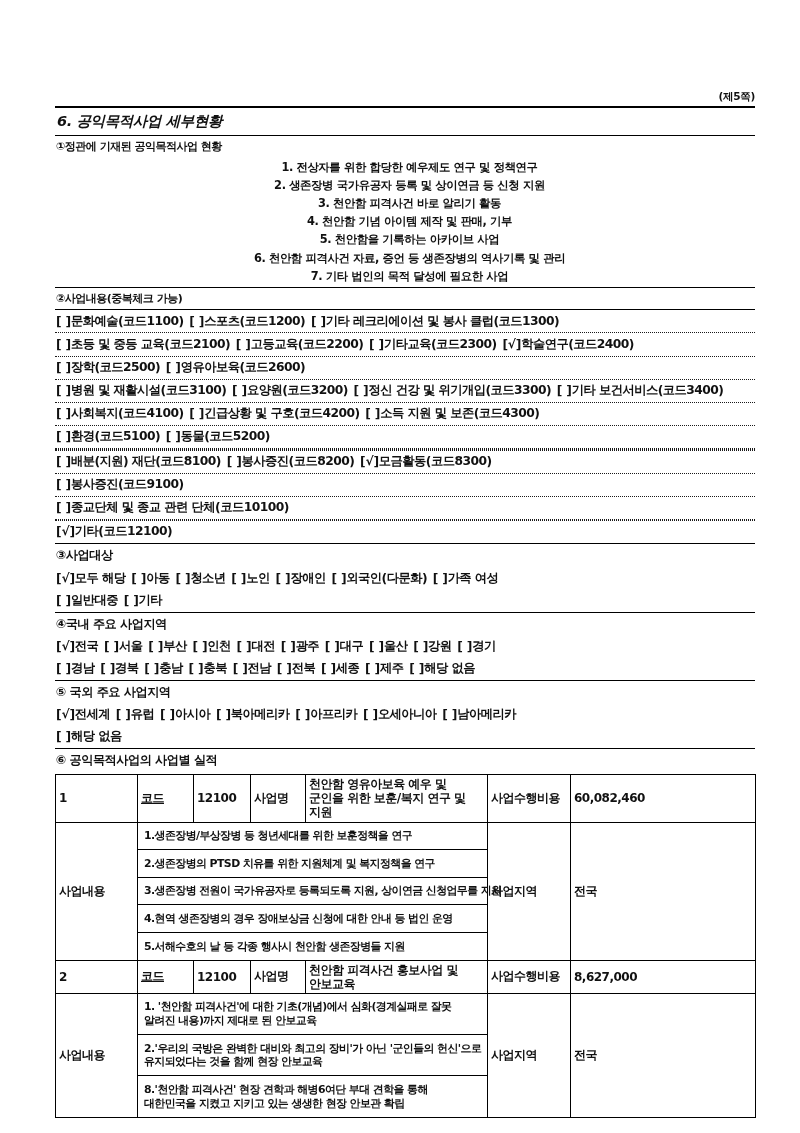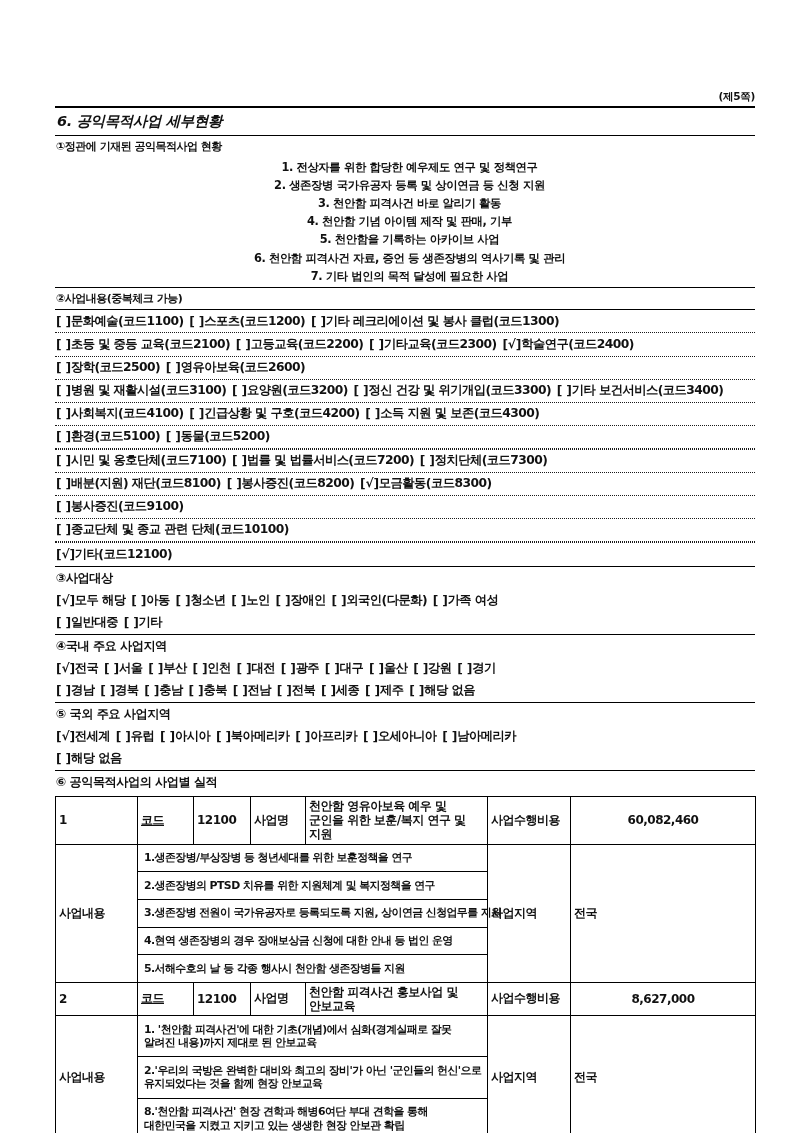--- a/index.html
+++ b/index.html
@@ -143,21 +143,21 @@
   .c-amt   { width: 185px; }
 
   .cell-name {
     font-size: 10.6px;
     line-height: 1.18;
     letter-spacing: -0.6px;
     padding: 0px 2px;
     vertical-align: top;
   }
   .cell-amt {
-    text-align: center;
+    text-align: left;
     padding-right: 18px;
     font-size: 11.6px;
     letter-spacing: 0px;
   }
   .cell-idx {
     padding-left: 4px;
   }
   .cell-code-label {
     text-decoration: underline;
     text-underline-offset: 1px;
@@ -221,21 +221,20 @@
         <div class="rule-dot"></div>
         <div class="opt-row"><span class="opt"><span class="bx">[ ]</span><span>장학(코드2500)</span></span> <span class="opt"><span class="bx">[ ]</span><span>영유아보육(코드2600)</span></span></div>
         <div class="rule-dot"></div>
         <div class="opt-row"><span class="opt"><span class="bx">[ ]</span><span>병원 및 재활시설(코드3100)</span></span> <span class="opt"><span class="bx">[ ]</span><span>요양원(코드3200)</span></span> <span class="opt"><span class="bx">[ ]</span><span>정신 건강 및 위기개입(코드3300)</span></span> <span class="opt"><span class="bx">[ ]</span><span>기타 보건서비스(코드3400)</span></span></div>
         <div class="rule-dot"></div>
         <div class="opt-row"><span class="opt"><span class="bx">[ ]</span><span>사회복지(코드4100)</span></span> <span class="opt"><span class="bx">[ ]</span><span>긴급상황 및 구호(코드4200)</span></span> <span class="opt"><span class="bx">[ ]</span><span>소득 지원 및 보존(코드4300)</span></span></div>
         <div class="rule-dot"></div>
         <div class="opt-row"><span class="opt"><span class="bx">[ ]</span><span>환경(코드5100)</span></span> <span class="opt"><span class="bx">[ ]</span><span>동물(코드5200)</span></span></div>
         <div class="rule-dot"></div>
         <div class="rule-dot"></div>
-        <div class="opt-row"><span class="opt"><span class="bx">[ ]</span><span>시민 및 옹호단체(코드7100)</span></span> <span class="opt"><span class="bx">[ ]</span><span>법률 및 법률서비스(코드7200)</span></span> <span class="opt"><span class="bx">[ ]</span><span>정치단체(코드7300)</span></span></div>
         <div class="rule-dot"></div>
         <div class="opt-row"><span class="opt"><span class="bx">[ ]</span><span>배분(지원) 재단(코드8100)</span></span> <span class="opt"><span class="bx">[ ]</span><span>봉사증진(코드8200)</span></span> <span class="opt"><span class="bx">[√]</span><span>모금활동(코드8300)</span></span></div>
         <div class="rule-dot"></div>
         <div class="opt-row"><span class="opt"><span class="bx">[ ]</span><span>봉사증진(코드9100)</span></span></div>
         <div class="rule-dot"></div>
         <div class="opt-row"><span class="opt"><span class="bx">[ ]</span><span>종교단체 및 종교 관련 단체(코드10100)</span></span></div>
         <div class="rule-dot"></div>
         <div class="rule-dot"></div>
         <div class="opt-row"><span class="opt"><span class="bx">[√]</span><span>기타(코드12100)</span></span></div>
       </div>

